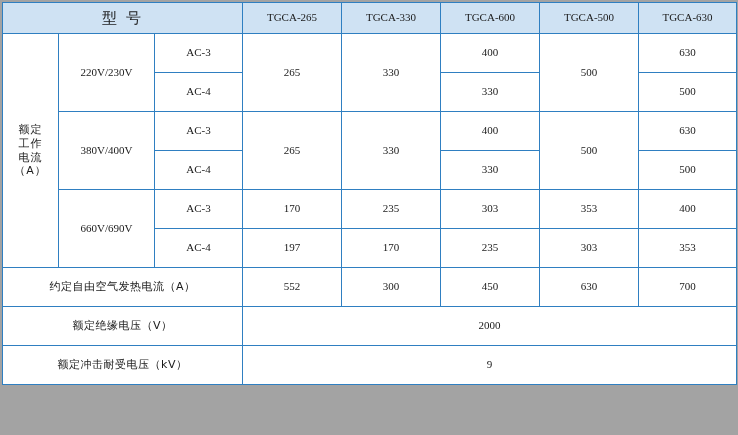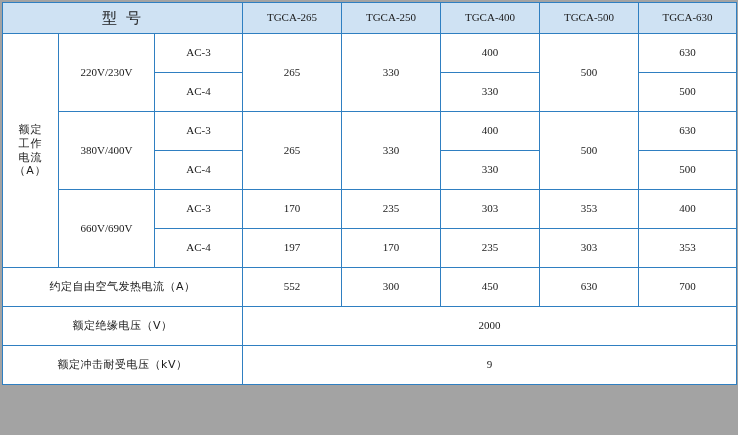--- a/index.html
+++ b/index.html
@@ -87,22 +87,22 @@
       <col style="width:99px">
       <col style="width:99px">
       <col style="width:99px">
       <col style="width:99px">
       <col style="width:98px">
     </colgroup>
     <thead>
       <tr>
         <td class="model-head cjk" colspan="3">型  号</td>
         <td>TGCA-265</td>
-        <td>TGCA-250</td>
-        <td>TGCA-400</td>
+        <td>TGCA-330</td>
+        <td>TGCA-600</td>
         <td>TGCA-500</td>
         <td>TGCA-630</td>
       </tr>
     </thead>
     <tbody>
 
       <tr>
         <td class="rowlabel-v cjk" rowspan="6">
           <div>额定</div>
           <div>工作</div>

